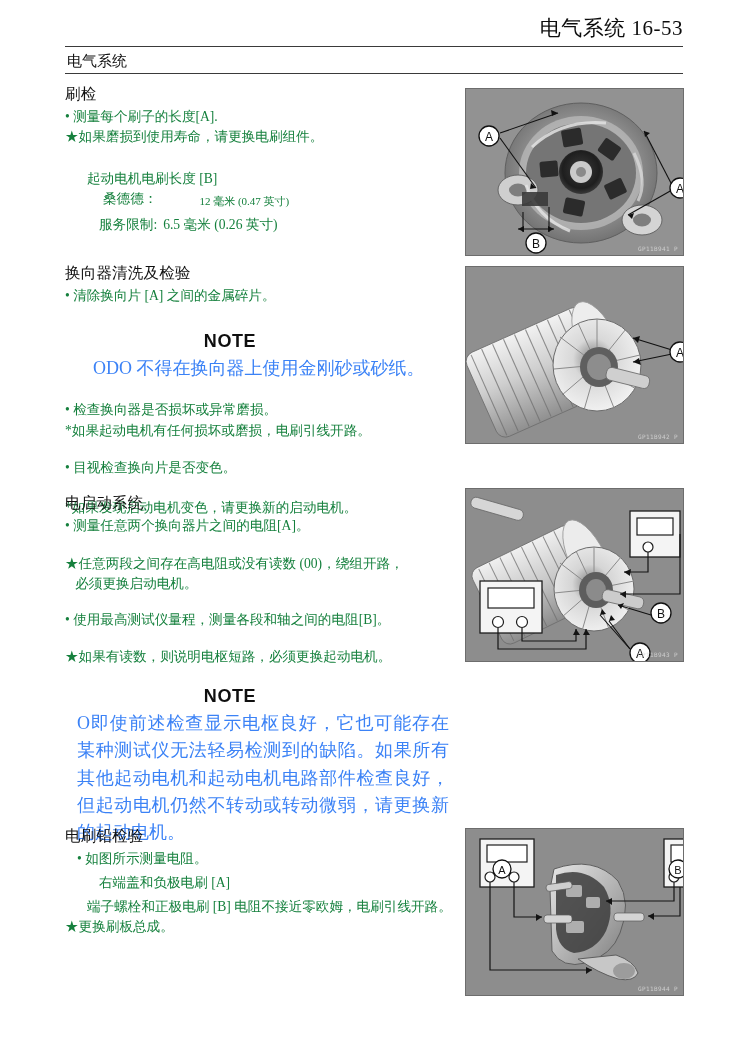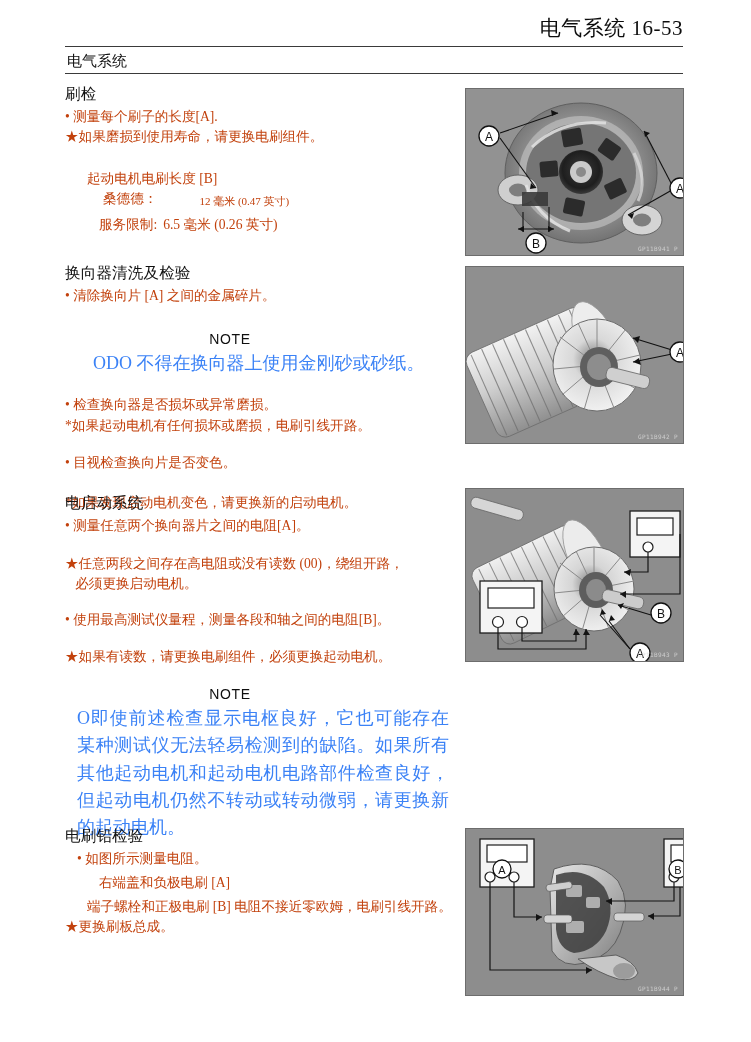--- a/index.html
+++ b/index.html
@@ -57,34 +57,34 @@
     margin: 0 0 2px 0;
     font-size: 15.5px;
     font-weight: normal;
     color: #111;
     letter-spacing: 0.2px;
   }
   p  { margin: 0; }
   .ln {
     font-size: 13.6px;
     line-height: 1.48;
-    color: #c2410c;
+    color: #15803d;
     white-space: pre-wrap;
   }
   .ln.bullet { text-indent: 0; }
   .ln.small  { font-size: 11px; }
   .ln.ind1   { padding-left: 22px; }
   .ln.ind2   { padding-left: 34px; }
   .ln.ind3   { padding-left: 12px; }
 
   .note-title {
     text-align: center;
     font-family: "Liberation Sans", sans-serif;
-    font-weight: normal;
-    font-size: 14px;
+    font-weight: bold;
+    font-size: 18px;
     letter-spacing: 0.6px;
     color: #0f0f0f;
     margin-bottom: 3px;
     padding-right: 60px;
   }
   .note-body {
     font-size: 18px;
     line-height: 1.52;
     color: #3b82f6;
     padding-left: 14px;
@@ -158,21 +158,21 @@
     <p class="ln bullet" style="margin-top:17px;">• 目视检查换向片是否变色。</p>
     <p class="ln" style="margin-top:20px;">*如果发现启动电机变色，请更换新的启动电机。</p>
   </div>
 
   <div class="blk" style="left:65px; top:493px;">
     <h2 class="sub">电启动系统</h2>
     <p class="ln bullet">• 测量任意两个换向器片之间的电阻[A]。</p>
     <p class="ln" style="margin-top:18px;">★任意两段之间存在高电阻或没有读数 (00)，绕组开路，</p>
     <p class="ln">   必须更换启动电机。</p>
     <p class="ln bullet" style="margin-top:16px;">• 使用最高测试仪量程，测量各段和轴之间的电阻[B]。</p>
-    <p class="ln" style="margin-top:17px;">★如果有读数，请更换电刷组件，必须更换起动电机。</p>
+    <p class="ln" style="margin-top:17px;">★如果有读数，则说明电枢短路，必须更换起动电机。</p>
   </div>
 
   <div class="blk" style="left:65px; top:686px; width:390px;">
     <div class="note-title">NOTE</div>
     <p class="note-body" style="text-align:justify; padding-left:12px; padding-right:6px;">O即使前述检查显示电枢良好，它也可能存在某种测试仪无法轻易检测到的缺陷。如果所有其他起动电机和起动电机电路部件检查良好，但起动电机仍然不转动或转动微弱，请更换新的起动电机。</p>
   </div>
 
   <div class="blk" style="left:65px; top:826px;">
     <h2 class="sub">电刷铅检验</h2>
     <p class="ln ind3">• 如图所示测量电阻。</p>

